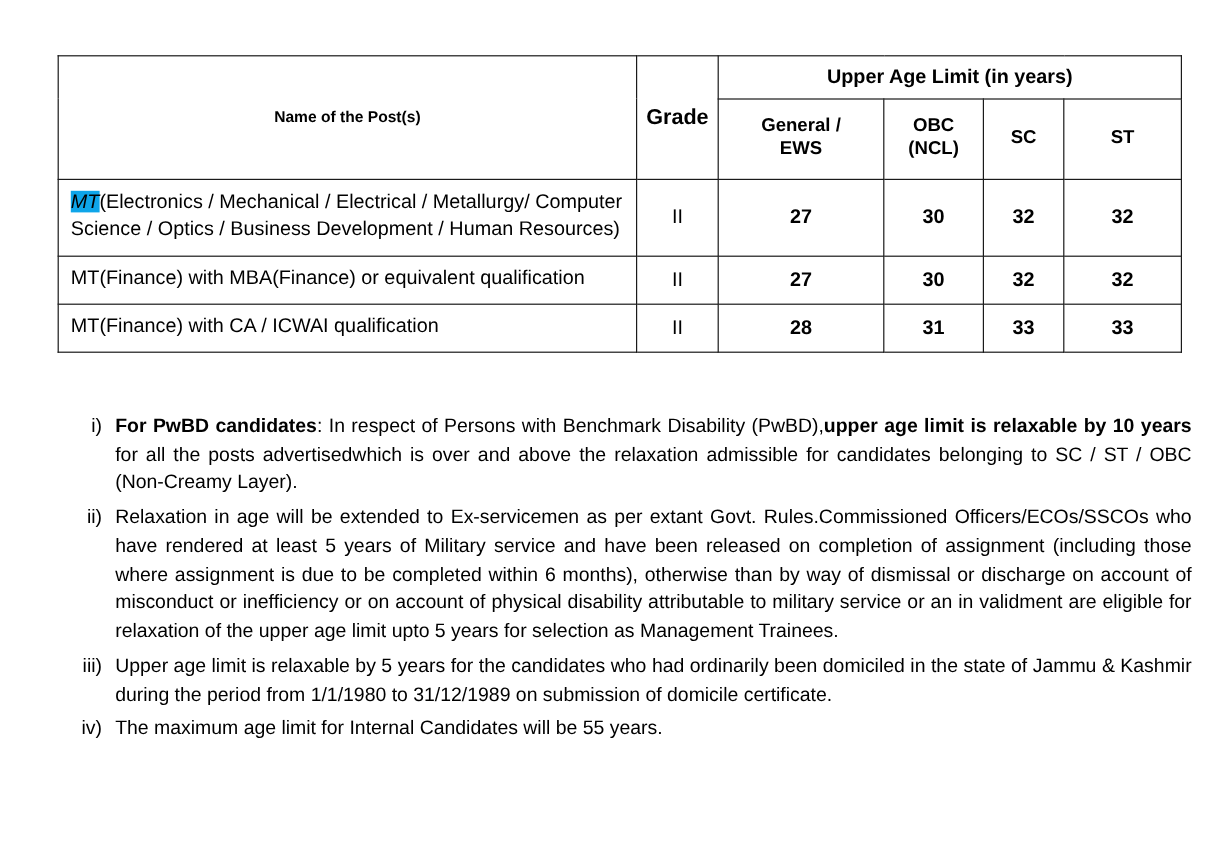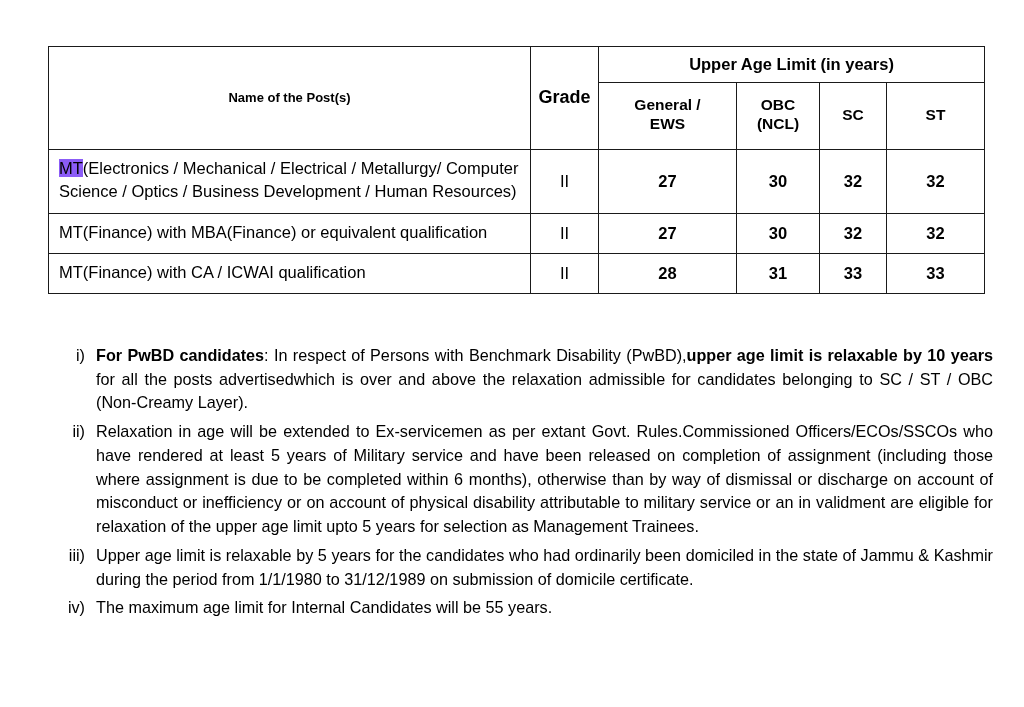--- a/index.html
+++ b/index.html
@@ -94,21 +94,22 @@
     font-size: 16.5px;
     margin-left: 44px;
   }
   td.grade-cell {
     text-align: center;
     font-weight: normal;
     font-size: 16.5px;
   }
 
   .hl {
-    background: #8b5cf6;
+    background: #0ea5e9;
+    font-style: italic;
   }
 
   
   .notes {
     position: absolute;
     left: 48px;
     top: 344px;
     width: 945px;
     font-size: 16.2px;
     line-height: 1.465;

